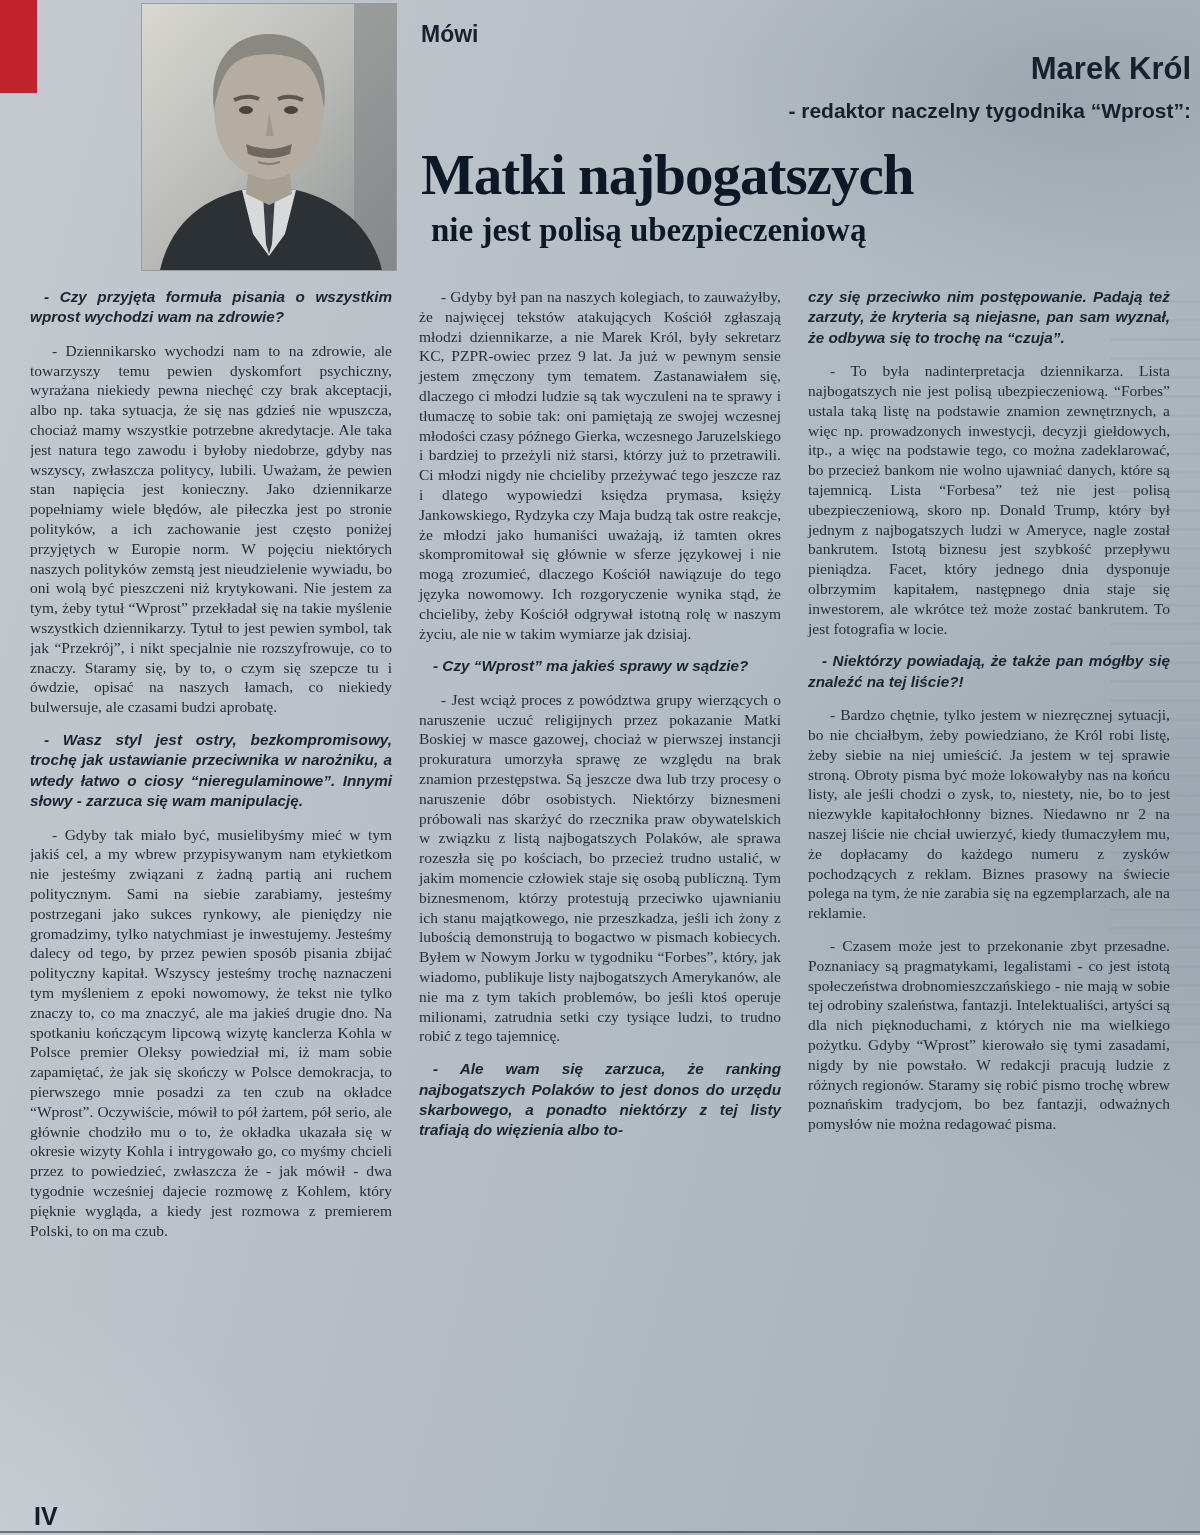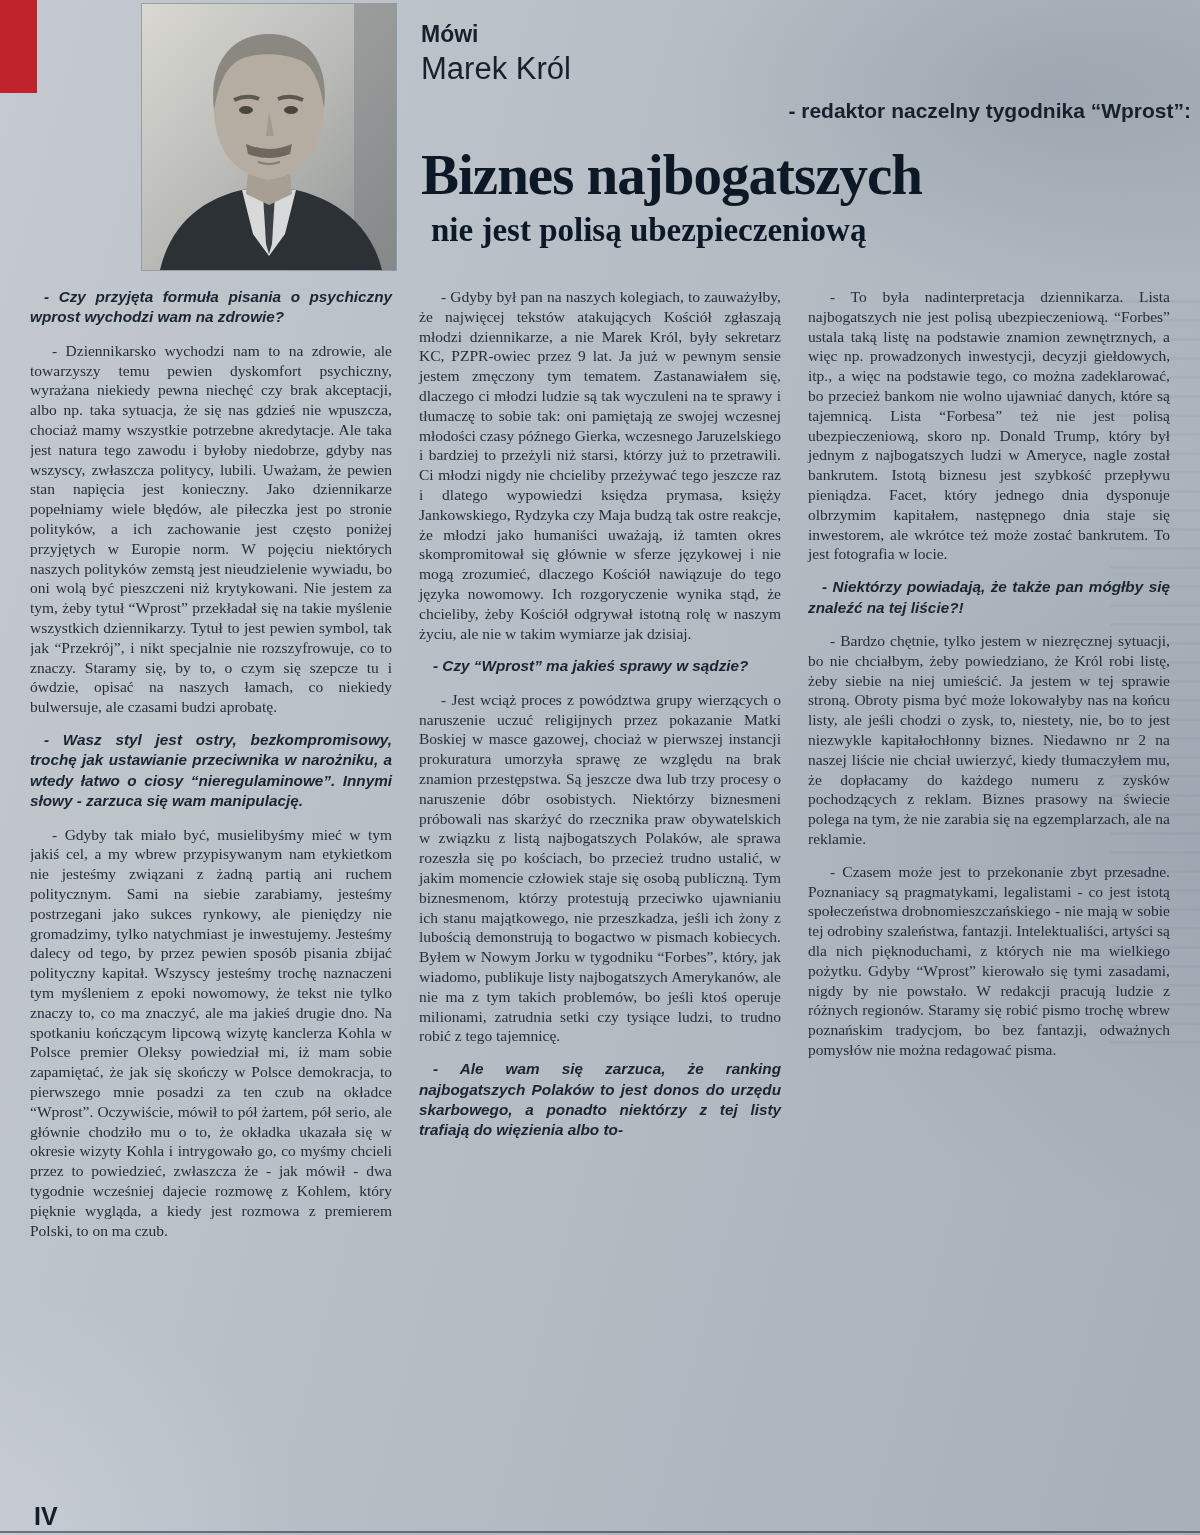--- a/index.html
+++ b/index.html
@@ -36,22 +36,23 @@
   .header {
     position: absolute; left: 421px; top: 22px; width: 770px;
     color: #17212e;
   }
   .kicker {
     font-family: "Liberation Sans", sans-serif;
     font-weight: bold; font-size: 23px; line-height: 1.1;
   }
   .speaker {
     font-family: "Liberation Sans", sans-serif;
-    font-weight: normal; font-size: 31px; line-height: 1.1;
+    font-weight: bold; font-size: 31px; line-height: 1.1;
     margin-top: 5px;
+    text-align: right;
   }
   .role {
     font-family: "Liberation Sans", sans-serif;
     font-weight: bold; font-size: 21px; line-height: 1.15;
     margin-top: 13px;
     text-align: right;
   }
   .title {
     font-family: "Liberation Serif", serif;
     font-weight: bold; font-size: 57px; line-height: 1.0;
@@ -136,41 +137,42 @@
       <path d="M127 108 L124 132 L132 132 Z" fill="#9d9488" opacity="0.8"></path>
       <path d="M104 140 Q127 150 150 140 L148 150 Q127 158 106 150 Z" fill="#6e685e"></path>
       <path d="M116 158 Q127 162 138 158" stroke="#857c70" stroke-width="2" fill="none"></path>
     </svg>
   </div>
 
   <div class="header">
     <div class="kicker">Mówi</div>
     <div class="speaker">Marek Król</div>
     <div class="role">- redaktor naczelny tygodnika “Wprost”:</div>
-    <h1 class="title" style="color: rgb(13, 24, 38);">Biznes najbogatszych</h1>
+    <h1 class="title" style="color: rgb(13, 24, 38);">Matki najbogatszych</h1>
     <div class="subtitle" style="color: rgb(13, 24, 38);">nie jest polisą ubezpieczeniową</div>
   </div>
 
   <div class="columns">
 
     <div class="col">
-      <p class="q">- Czy przyjęta formuła pisania o psychiczny wprost wychodzi wam na zdrowie?</p>
+      <p class="q">- Czy przyjęta formuła pisania o wszystkim wprost wychodzi wam na zdrowie?</p>
       <p class="a">- Dziennikarsko wychodzi nam to na zdrowie, ale towarzyszy temu pewien dyskomfort psychiczny, wyrażana niekiedy pewna niechęć czy brak akceptacji, albo np. taka sytuacja, że się nas gdzieś nie wpuszcza, chociaż mamy wszystkie potrzebne akredytacje. Ale taka jest natura tego zawodu i byłoby niedobrze, gdyby nas wszyscy, zwłaszcza politycy, lubili. Uważam, że pewien stan napięcia jest konieczny. Jako dziennikarze popełniamy wiele błędów, ale piłeczka jest po stronie polityków, a ich zachowanie jest często poniżej przyjętych w Europie norm. W pojęciu niektórych naszych polityków zemstą jest nieudzielenie wywiadu, bo oni wolą być pieszczeni niż krytykowani. Nie jestem za tym, żeby tytuł “Wprost” przekładał się na takie myślenie wszystkich dziennikarzy. Tytuł to jest pewien symbol, tak jak “Przekrój”, i nikt specjalnie nie rozszyfrowuje, co to znaczy. Staramy się, by to, o czym się szepcze tu i ówdzie, opisać na naszych łamach, co niekiedy bulwersuje, ale czasami budzi aprobatę.</p>
       <p class="q">- Wasz styl jest ostry, bezkompromisowy, trochę jak ustawianie przeciwnika w narożniku, a wtedy łatwo o ciosy “nieregulaminowe”. Innymi słowy - zarzuca się wam manipulację.</p>
       <p class="a">- Gdyby tak miało być, musielibyśmy mieć w tym jakiś cel, a my wbrew przypisywanym nam etykietkom nie jesteśmy związani z żadną partią ani ruchem politycznym. Sami na siebie zarabiamy, jesteśmy postrzegani jako sukces rynkowy, ale pieniędzy nie gromadzimy, tylko natychmiast je inwestujemy. Jesteśmy dalecy od tego, by przez pewien sposób pisania zbijać polityczny kapitał. Wszyscy jesteśmy trochę naznaczeni tym myśleniem z epoki nowomowy, że tekst nie tylko znaczy to, co ma znaczyć, ale ma jakieś drugie dno. Na spotkaniu kończącym lipcową wizytę kanclerza Kohla w Polsce premier Oleksy powiedział mi, iż mam sobie zapamiętać, że jak się skończy w Polsce demokracja, to pierwszego mnie posadzi za ten czub na okładce “Wprost”. Oczywiście, mówił to pół żartem, pół serio, ale głównie chodziło mu o to, że okładka ukazała się w okresie wizyty Kohla i intrygowało go, co myśmy chcieli przez to powiedzieć, zwłaszcza że - jak mówił - dwa tygodnie wcześniej dajecie rozmowę z Kohlem, który pięknie wygląda, a kiedy jest rozmowa z premierem Polski, to on ma czub.</p>
     </div>
 
     <div class="col">
       <p class="a">- Gdyby był pan na naszych kolegiach, to zauważyłby, że najwięcej tekstów atakujących Kościół zgłaszają młodzi dziennikarze, a nie Marek Król, były sekretarz KC, PZPR-owiec przez 9 lat. Ja już w pewnym sensie jestem zmęczony tym tematem. Zastanawiałem się, dlaczego ci młodzi ludzie są tak wyczuleni na te sprawy i tłumaczę to sobie tak: oni pamiętają ze swojej wczesnej młodości czasy późnego Gierka, wczesnego Jaruzelskiego i bardziej to przeżyli niż starsi, którzy już to przetrawili. Ci młodzi nigdy nie chcieliby przeżywać tego jeszcze raz i dlatego wypowiedzi księdza prymasa, księży Jankowskiego, Rydzyka czy Maja budzą tak ostre reakcje, że młodzi jako humaniści uważają, iż tamten okres skompromitował się głównie w sferze językowej i nie mogą zrozumieć, dlaczego Kościół nawiązuje do tego języka nowomowy. Ich rozgoryczenie wynika stąd, że chcieliby, żeby Kościół odgrywał istotną rolę w naszym życiu, ale nie w takim wymiarze jak dzisiaj.</p>
       <p class="q">- Czy “Wprost” ma jakieś sprawy w sądzie?</p>
       <p class="a">- Jest wciąż proces z powództwa grupy wierzących o naruszenie uczuć religijnych przez pokazanie Matki Boskiej w masce gazowej, chociaż w pierwszej instancji prokuratura umorzyła sprawę ze względu na brak znamion przestępstwa. Są jeszcze dwa lub trzy procesy o naruszenie dóbr osobistych. Niektórzy biznesmeni próbowali nas skarżyć do rzecznika praw obywatelskich w związku z listą najbogatszych Polaków, ale sprawa rozeszła się po kościach, bo przecież trudno ustalić, w jakim momencie człowiek staje się osobą publiczną. Tym biznesmenom, którzy protestują przeciwko ujawnianiu ich stanu majątkowego, nie przeszkadza, jeśli ich żony z lubością demonstrują to bogactwo w pismach kobiecych. Byłem w Nowym Jorku w tygodniku “Forbes”, który, jak wiadomo, publikuje listy najbogatszych Amerykanów, ale nie ma z tym takich problemów, bo jeśli ktoś operuje milionami, zatrudnia setki czy tysiące ludzi, to trudno robić z tego tajemnicę.</p>
       <p class="q">- Ale wam się zarzuca, że ranking najbogatszych Polaków to jest donos do urzędu skarbowego, a ponadto niektórzy z tej listy trafiają do więzienia albo to-</p>
     </div>
 
     <div class="col">
+      <p class="q cont">czy się przeciwko nim postępowanie. Padają też zarzuty, że kryteria są niejasne, pan sam wyznał, że odbywa się to trochę na “czuja”.</p>
       <p class="a">- To była nadinterpretacja dziennikarza. Lista najbogatszych nie jest polisą ubezpieczeniową. “Forbes” ustala taką listę na podstawie znamion zewnętrznych, a więc np. prowadzonych inwestycji, decyzji giełdowych, itp., a więc na podstawie tego, co można zadeklarować, bo przecież bankom nie wolno ujawniać danych, które są tajemnicą. Lista “Forbesa” też nie jest polisą ubezpieczeniową, skoro np. Donald Trump, który był jednym z najbogatszych ludzi w Ameryce, nagle został bankrutem. Istotą biznesu jest szybkość przepływu pieniądza. Facet, który jednego dnia dysponuje olbrzymim kapitałem, następnego dnia staje się inwestorem, ale wkrótce też może zostać bankrutem. To jest fotografia w locie.</p>
       <p class="q">- Niektórzy powiadają, że także pan mógłby się znaleźć na tej liście?!</p>
       <p class="a">- Bardzo chętnie, tylko jestem w niezręcznej sytuacji, bo nie chciałbym, żeby powiedziano, że Król robi listę, żeby siebie na niej umieścić. Ja jestem w tej sprawie stroną. Obroty pisma być może lokowałyby nas na końcu listy, ale jeśli chodzi o zysk, to, niestety, nie, bo to jest niezwykle kapitałochłonny biznes. Niedawno nr 2 na naszej liście nie chciał uwierzyć, kiedy tłumaczyłem mu, że dopłacamy do każdego numeru z zysków pochodzących z reklam. Biznes prasowy na świecie polega na tym, że nie zarabia się na egzemplarzach, ale na reklamie.</p>
       <p class="a">- Czasem może jest to przekonanie zbyt przesadne. Poznaniacy są pragmatykami, legalistami - co jest istotą społeczeństwa drobnomieszczańskiego - nie mają w sobie tej odrobiny szaleństwa, fantazji. Intelektualiści, artyści są dla nich pięknoduchami, z których nie ma wielkiego pożytku. Gdyby “Wprost” kierowało się tymi zasadami, nigdy by nie powstało. W redakcji pracują ludzie z różnych regionów. Staramy się robić pismo trochę wbrew poznańskim tradycjom, bo bez fantazji, odważnych pomysłów nie można redagować pisma.</p>
     </div>
 
   </div>
 
   <div class="page-number">IV</div>
   <div class="bottom-rule"></div>

